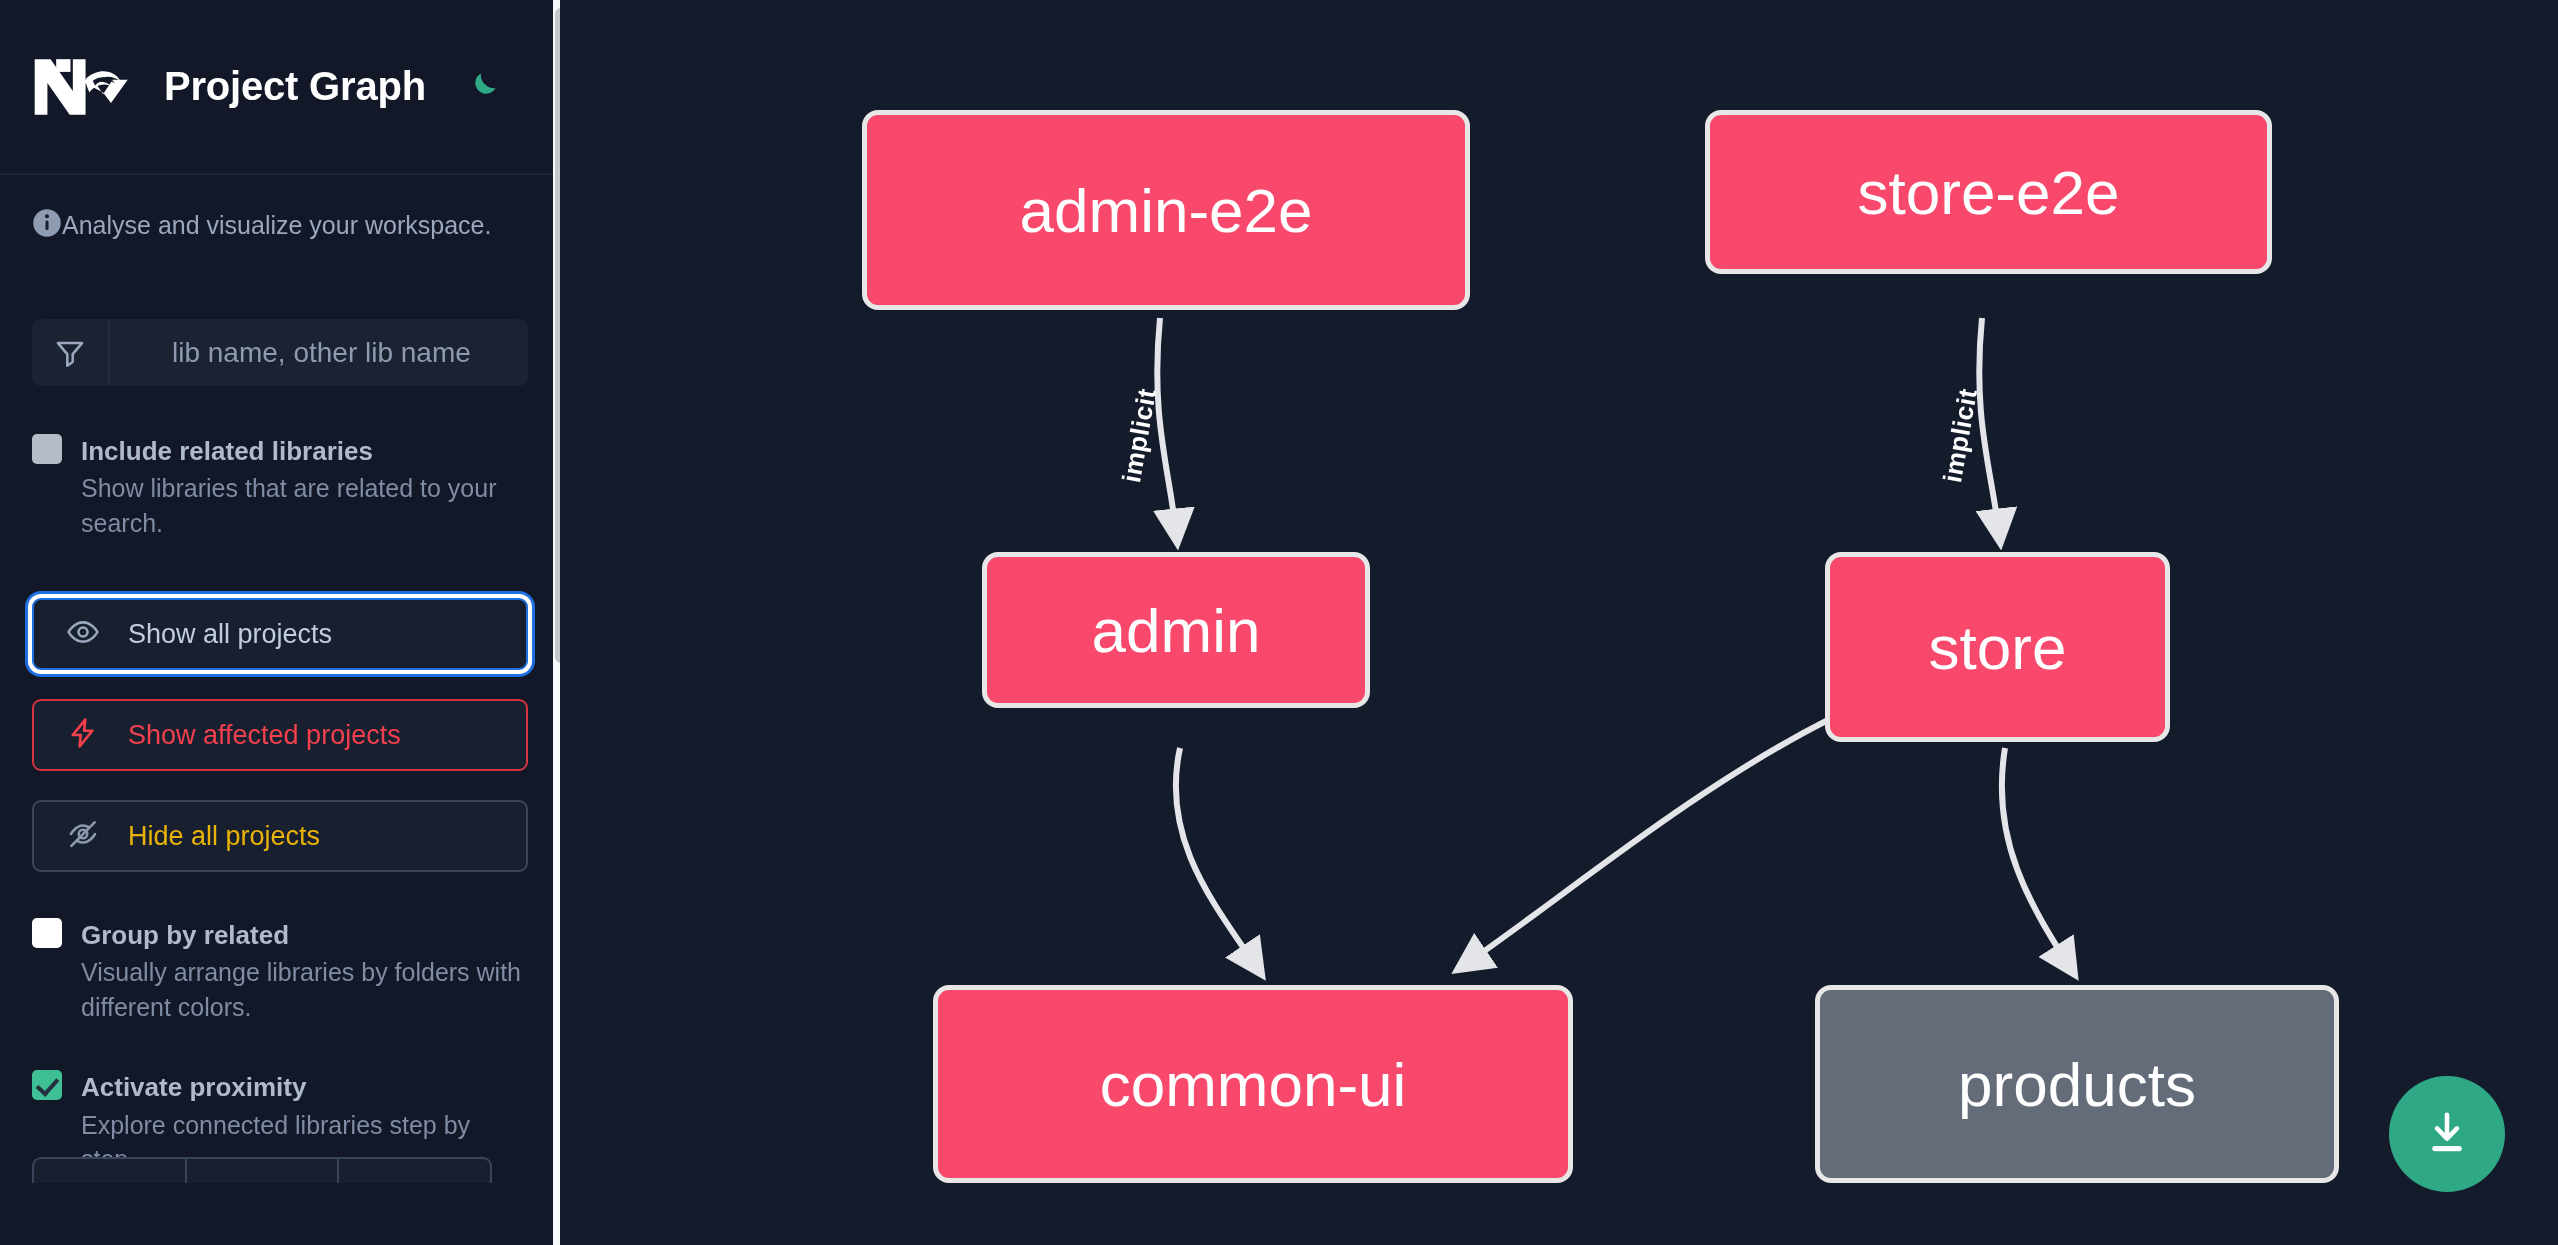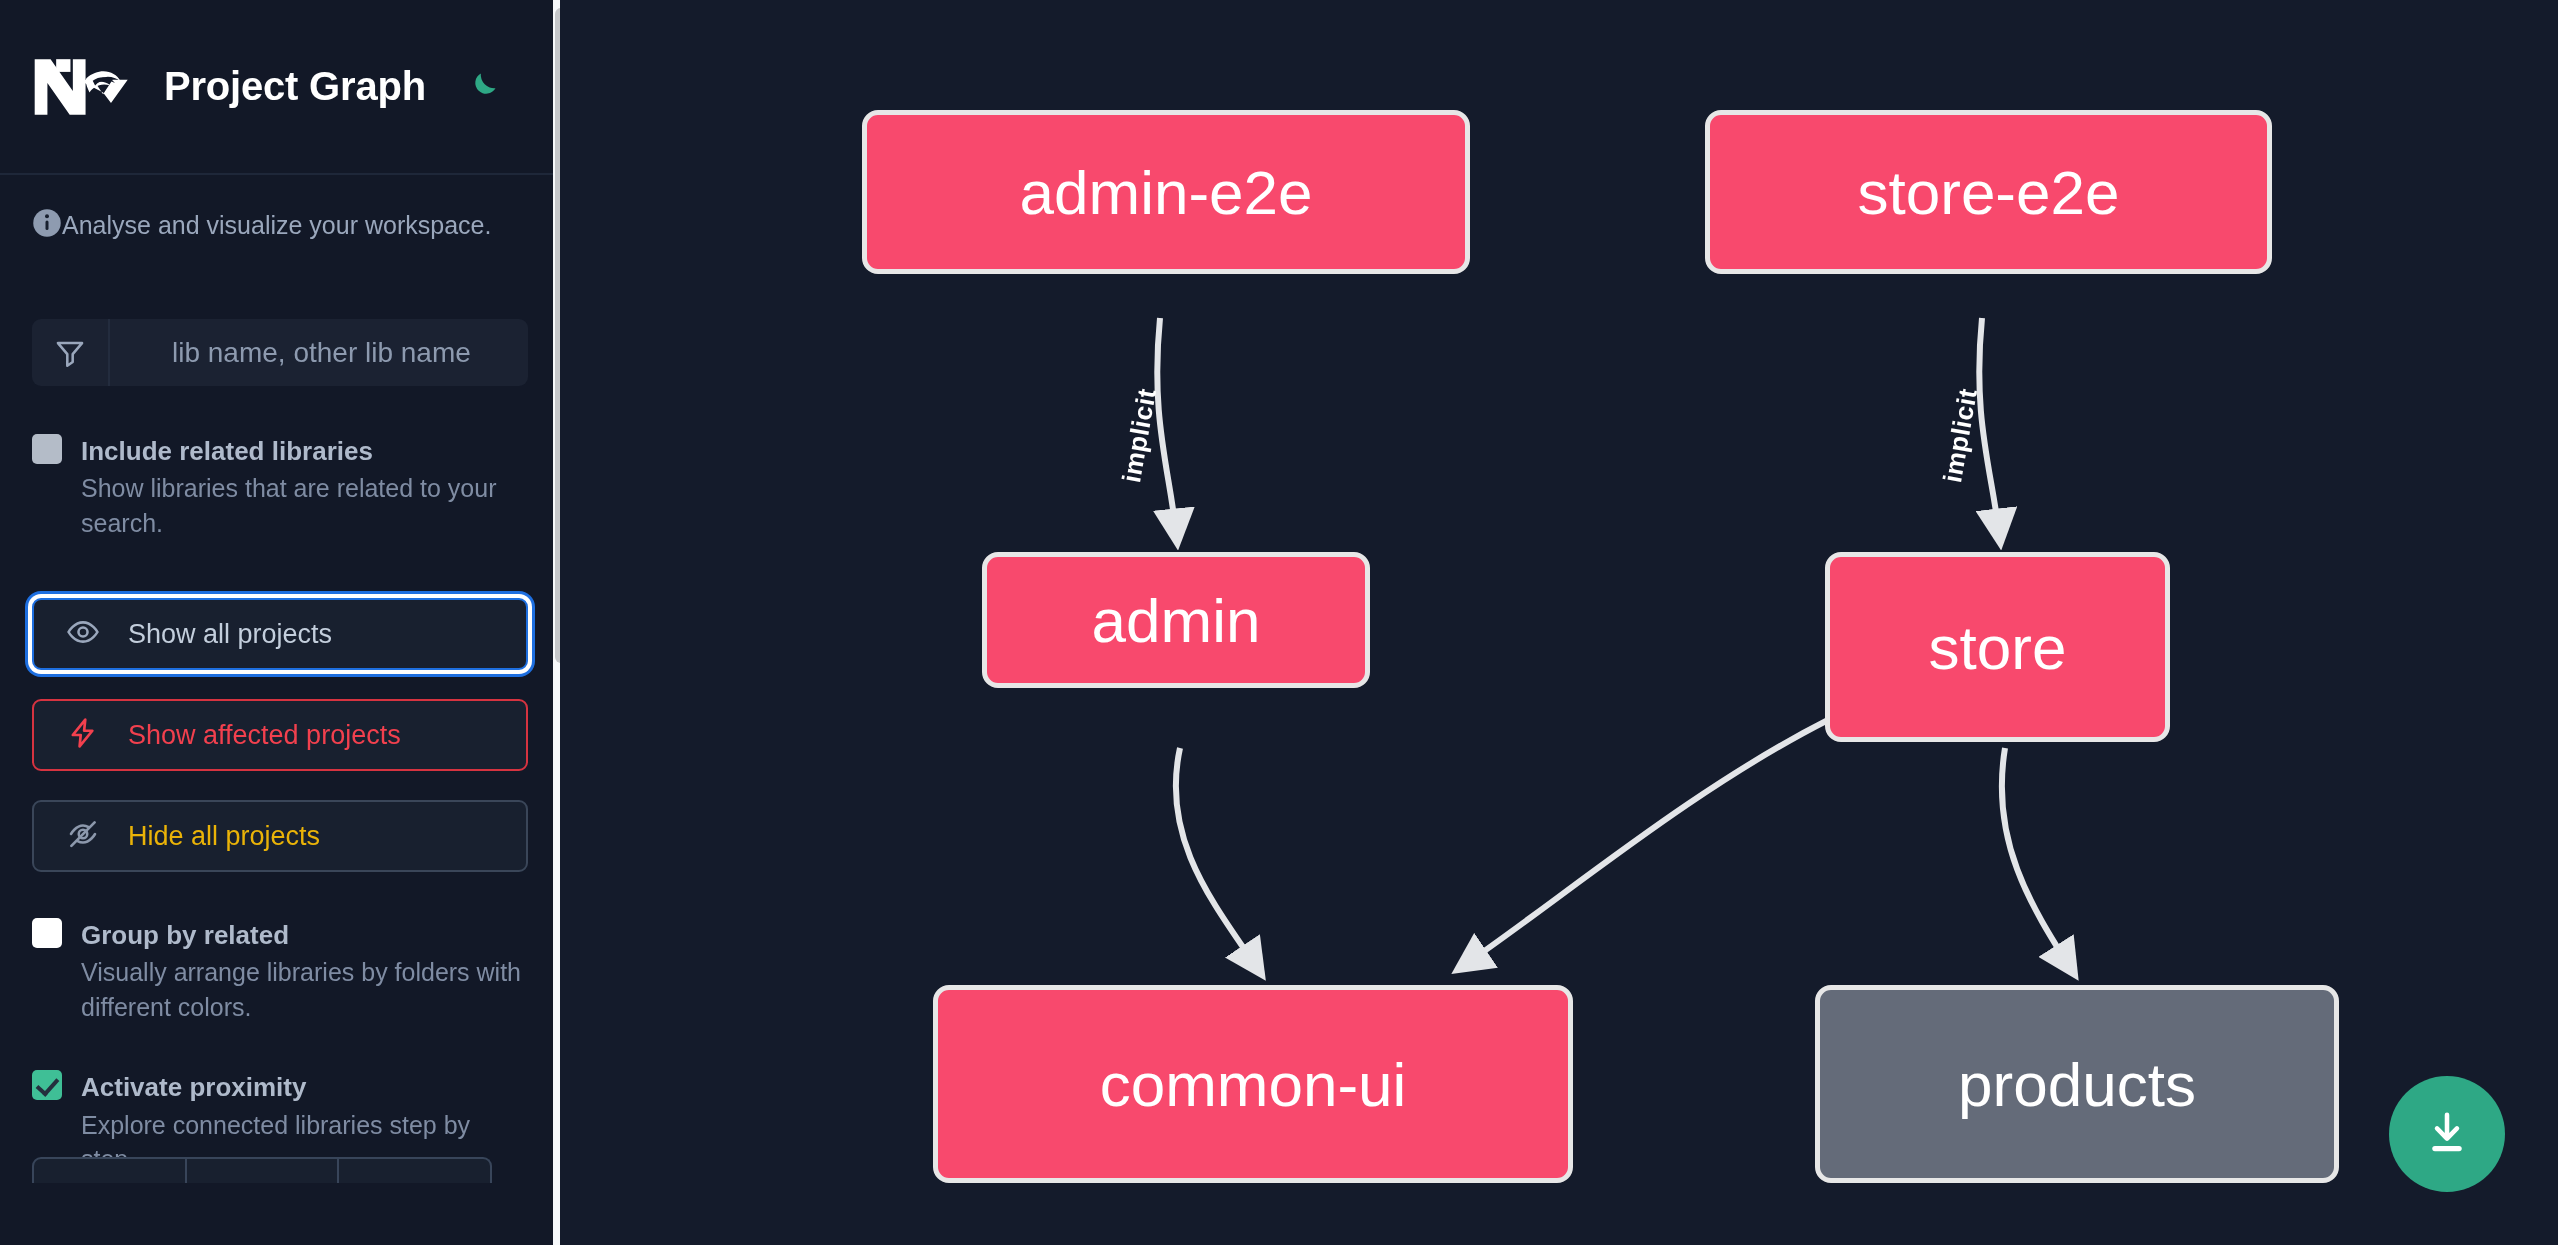--- a/index.html
+++ b/index.html
@@ -415,29 +415,29 @@
       </defs>
       <g fill="none" stroke="#E3E5E8" stroke-width="6" marker-end="url(#arw)">
         <path d="M600 318 C 590 420 610 470 617 540"></path>
         <path d="M1422 318 C 1412 420 1432 470 1440 540"></path>
         <path d="M620 748 C 600 840 655 905 700 972"></path>
         <path d="M1268 720 C 1130 790 1000 900 900 968"></path>
         <path d="M1445 748 C 1430 840 1470 905 1513 972"></path>
       </g>
     </svg>
 
-    <div class="gnode pink" style="left:302px; top:110px; width:608px; height:164px;">
+    <div class="gnode pink" style="left:302px; top:110px; width:608px; height:200px;">
       <span class="nlabel">admin-e2e</span>
     </div>
 
     <div class="gnode pink" style="left:1145px; top:110px; width:567px; height:164px;">
       <span class="nlabel">store-e2e</span>
     </div>
 
-    <div class="gnode pink" style="left:422px; top:552px; width:388px; height:136px;">
+    <div class="gnode pink" style="left:422px; top:552px; width:388px; height:156px;">
       <span class="nlabel">admin</span>
     </div>
 
     <div class="gnode pink" style="left:373px; top:985px; width:640px; height:198px;">
       <span class="nlabel">common-ui</span>
     </div>
 
     <div class="gnode pink" style="left:1265px; top:552px; width:345px; height:190px;">
       <span class="nlabel">store</span>
     </div>

